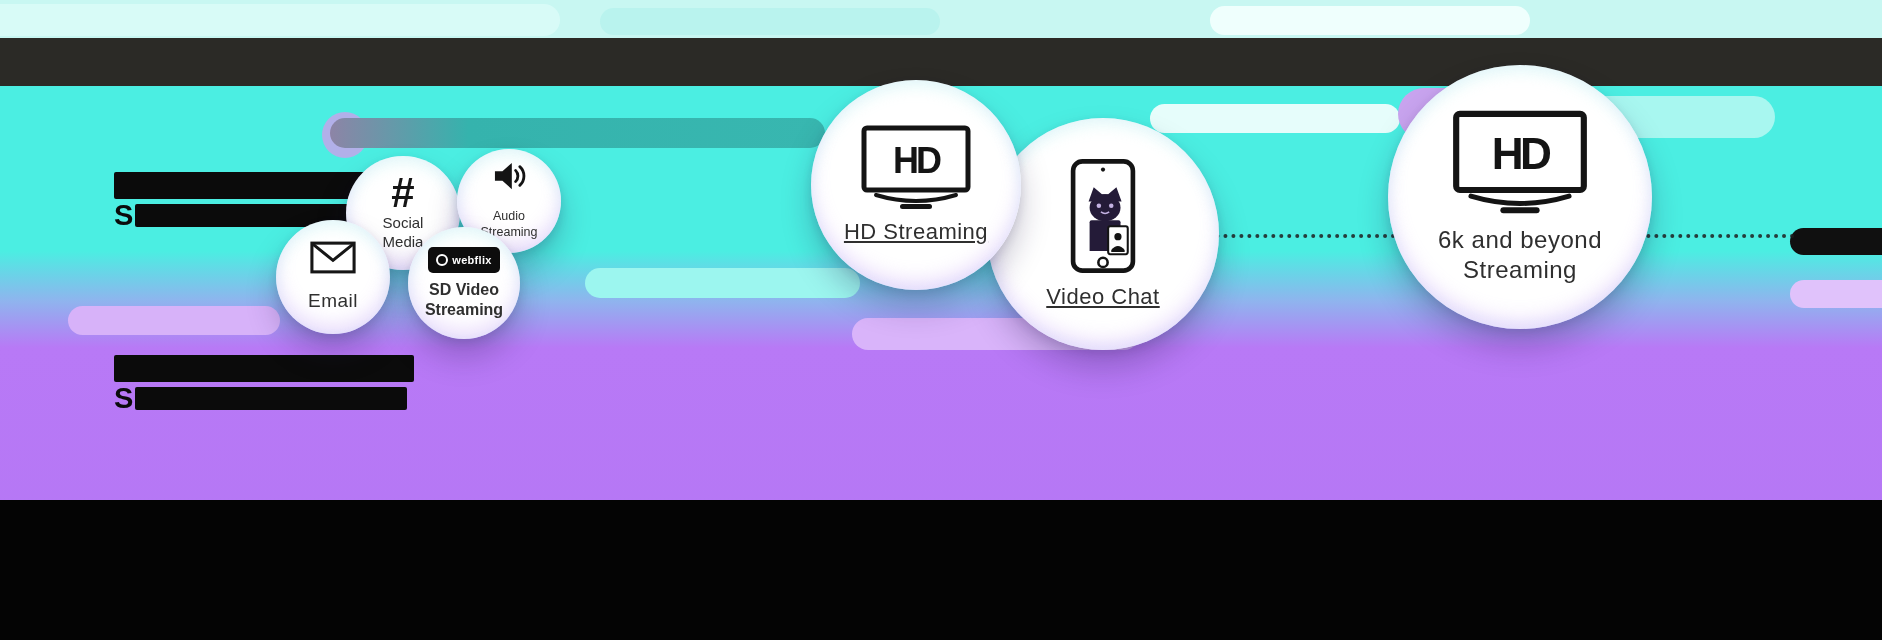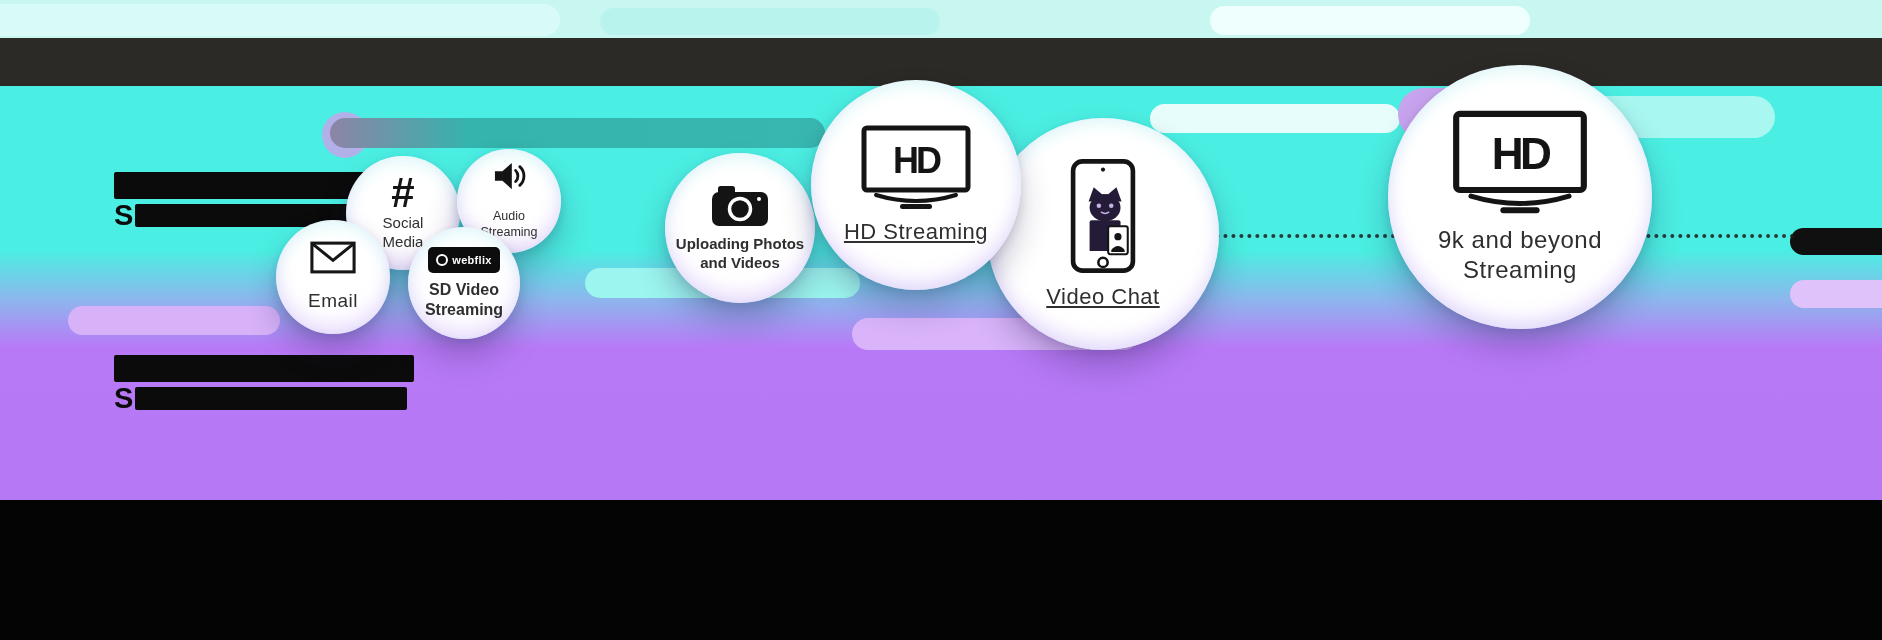--- a/index.html
+++ b/index.html
@@ -143,29 +143,20 @@
   </div>
 
   <div class="bubble" id="b-sdvideo">
     <div class="wbadge">
       <span class="ring"></span>
       <span class="wtext">webflix</span>
     </div>
     <div class="lbl">SD Video Streaming</div>
   </div>
 
-  <div class="bubble" id="b-upload">
-    <svg width="58" height="44" viewBox="0 0 58 44">
-      <rect x="1" y="9" width="56" height="34" rx="7" fill="#141414"></rect>
-      <rect x="7" y="3" width="17" height="9" rx="2.5" fill="#141414"></rect>
-      <circle cx="29" cy="26" r="10.5" fill="none" stroke="#ffffff" stroke-width="3.5"></circle>
-      <circle cx="48" cy="16" r="2" fill="#ffffff"></circle>
-    </svg>
-    <div class="lbl">Uploading Photos and Videos</div>
-  </div>
 
   <div class="bubble" id="b-videochat">
     <svg width="66" height="118" viewBox="0 0 64 112">
       <rect x="3" y="3" width="58" height="106" rx="9" fill="none" stroke="#141414" stroke-width="4.5"></rect>
       <circle cx="32" cy="11" r="2" fill="#141414"></circle>
       <circle cx="32" cy="101" r="4.5" fill="none" stroke="#141414" stroke-width="2.5"></circle>
       <path d="M18 42 L23 28 L31 35 L37 35 L45 28 L50 42 Z" fill="#241b38"></path>
       <ellipse cx="34" cy="48" rx="15" ry="13" fill="#241b38"></ellipse>
       <circle cx="28" cy="46" r="2.2" fill="#c3b2e2"></circle>
       <circle cx="40" cy="46" r="2.2" fill="#c3b2e2"></circle>
@@ -188,18 +179,18 @@
     <div class="lbl">HD Streaming</div>
   </div>
 
   <div class="bubble" id="b-4k">
     <svg width="142" height="108" viewBox="0 0 112 88">
       <rect x="4" y="4" width="104" height="62" rx="3" fill="none" stroke="#141414" stroke-width="5"></rect>
       <text x="56" y="49" text-anchor="middle" font-size="36" font-weight="700" letter-spacing="-3" fill="#141414">HD</text>
       <path d="M16 71 Q56 83 96 71" fill="none" stroke="#141414" stroke-width="4" stroke-linecap="round"></path>
       <rect x="40" y="80" width="32" height="5" rx="2.5" fill="#141414"></rect>
     </svg>
-    <div class="lbl">9k and beyond Streaming</div>
+    <div class="lbl">6k and beyond Streaming</div>
   </div>
 
   <div class="footer-bar"></div>
 
 </div>
 
 </body></html>

